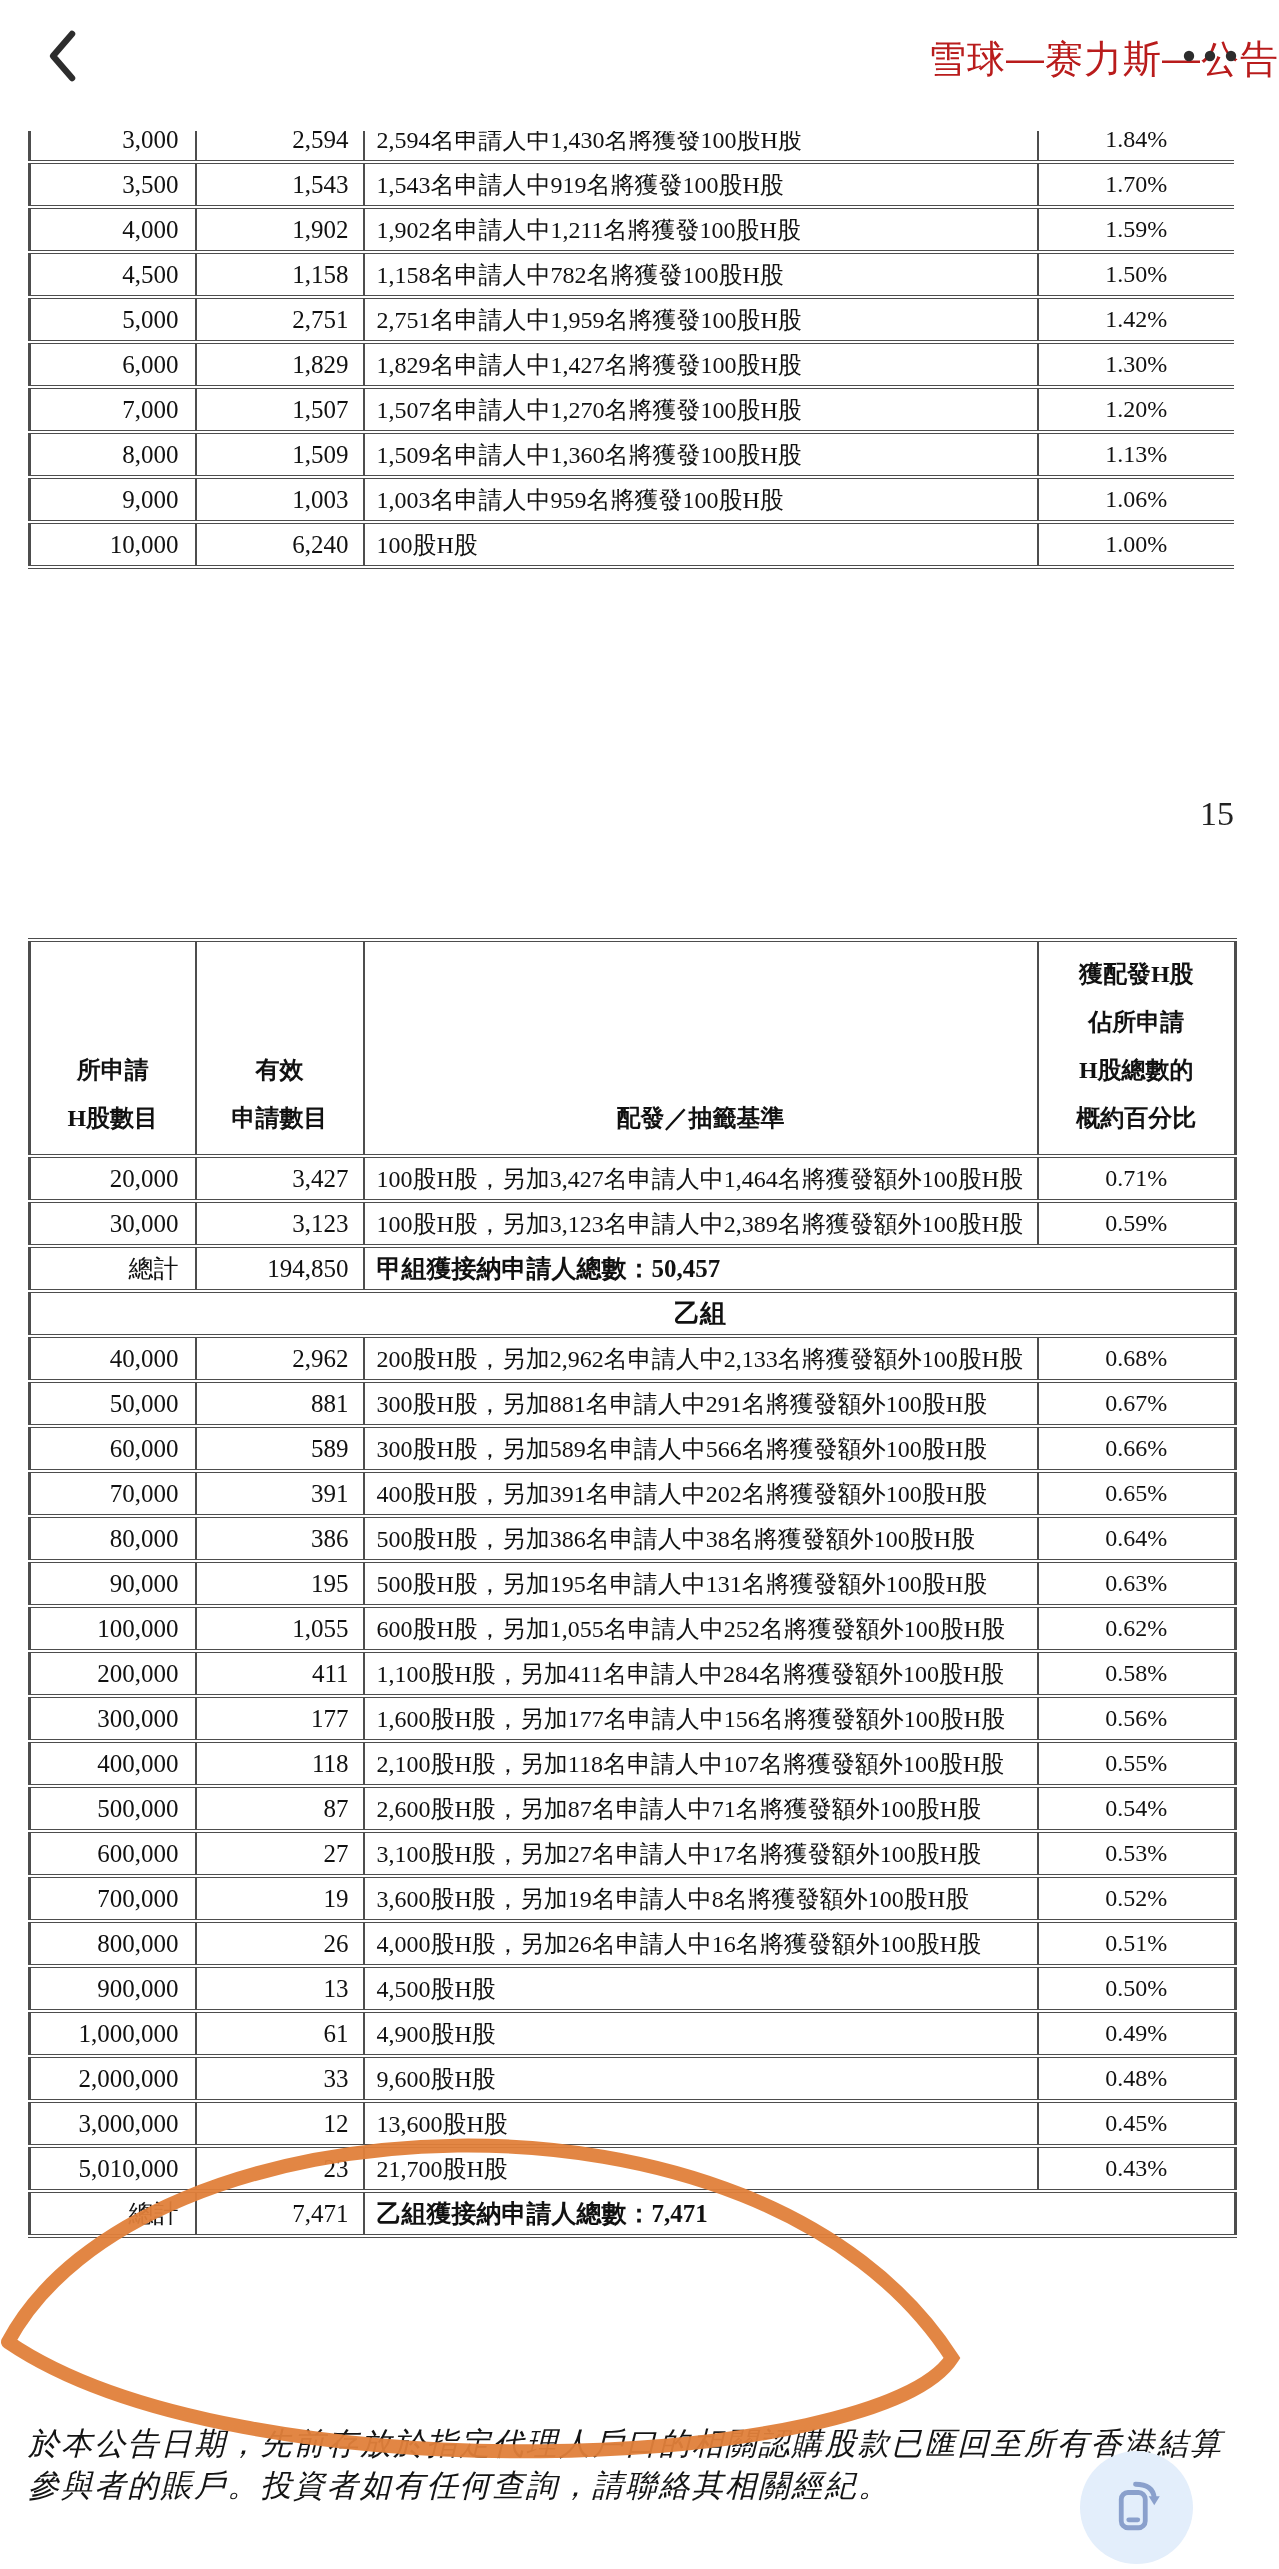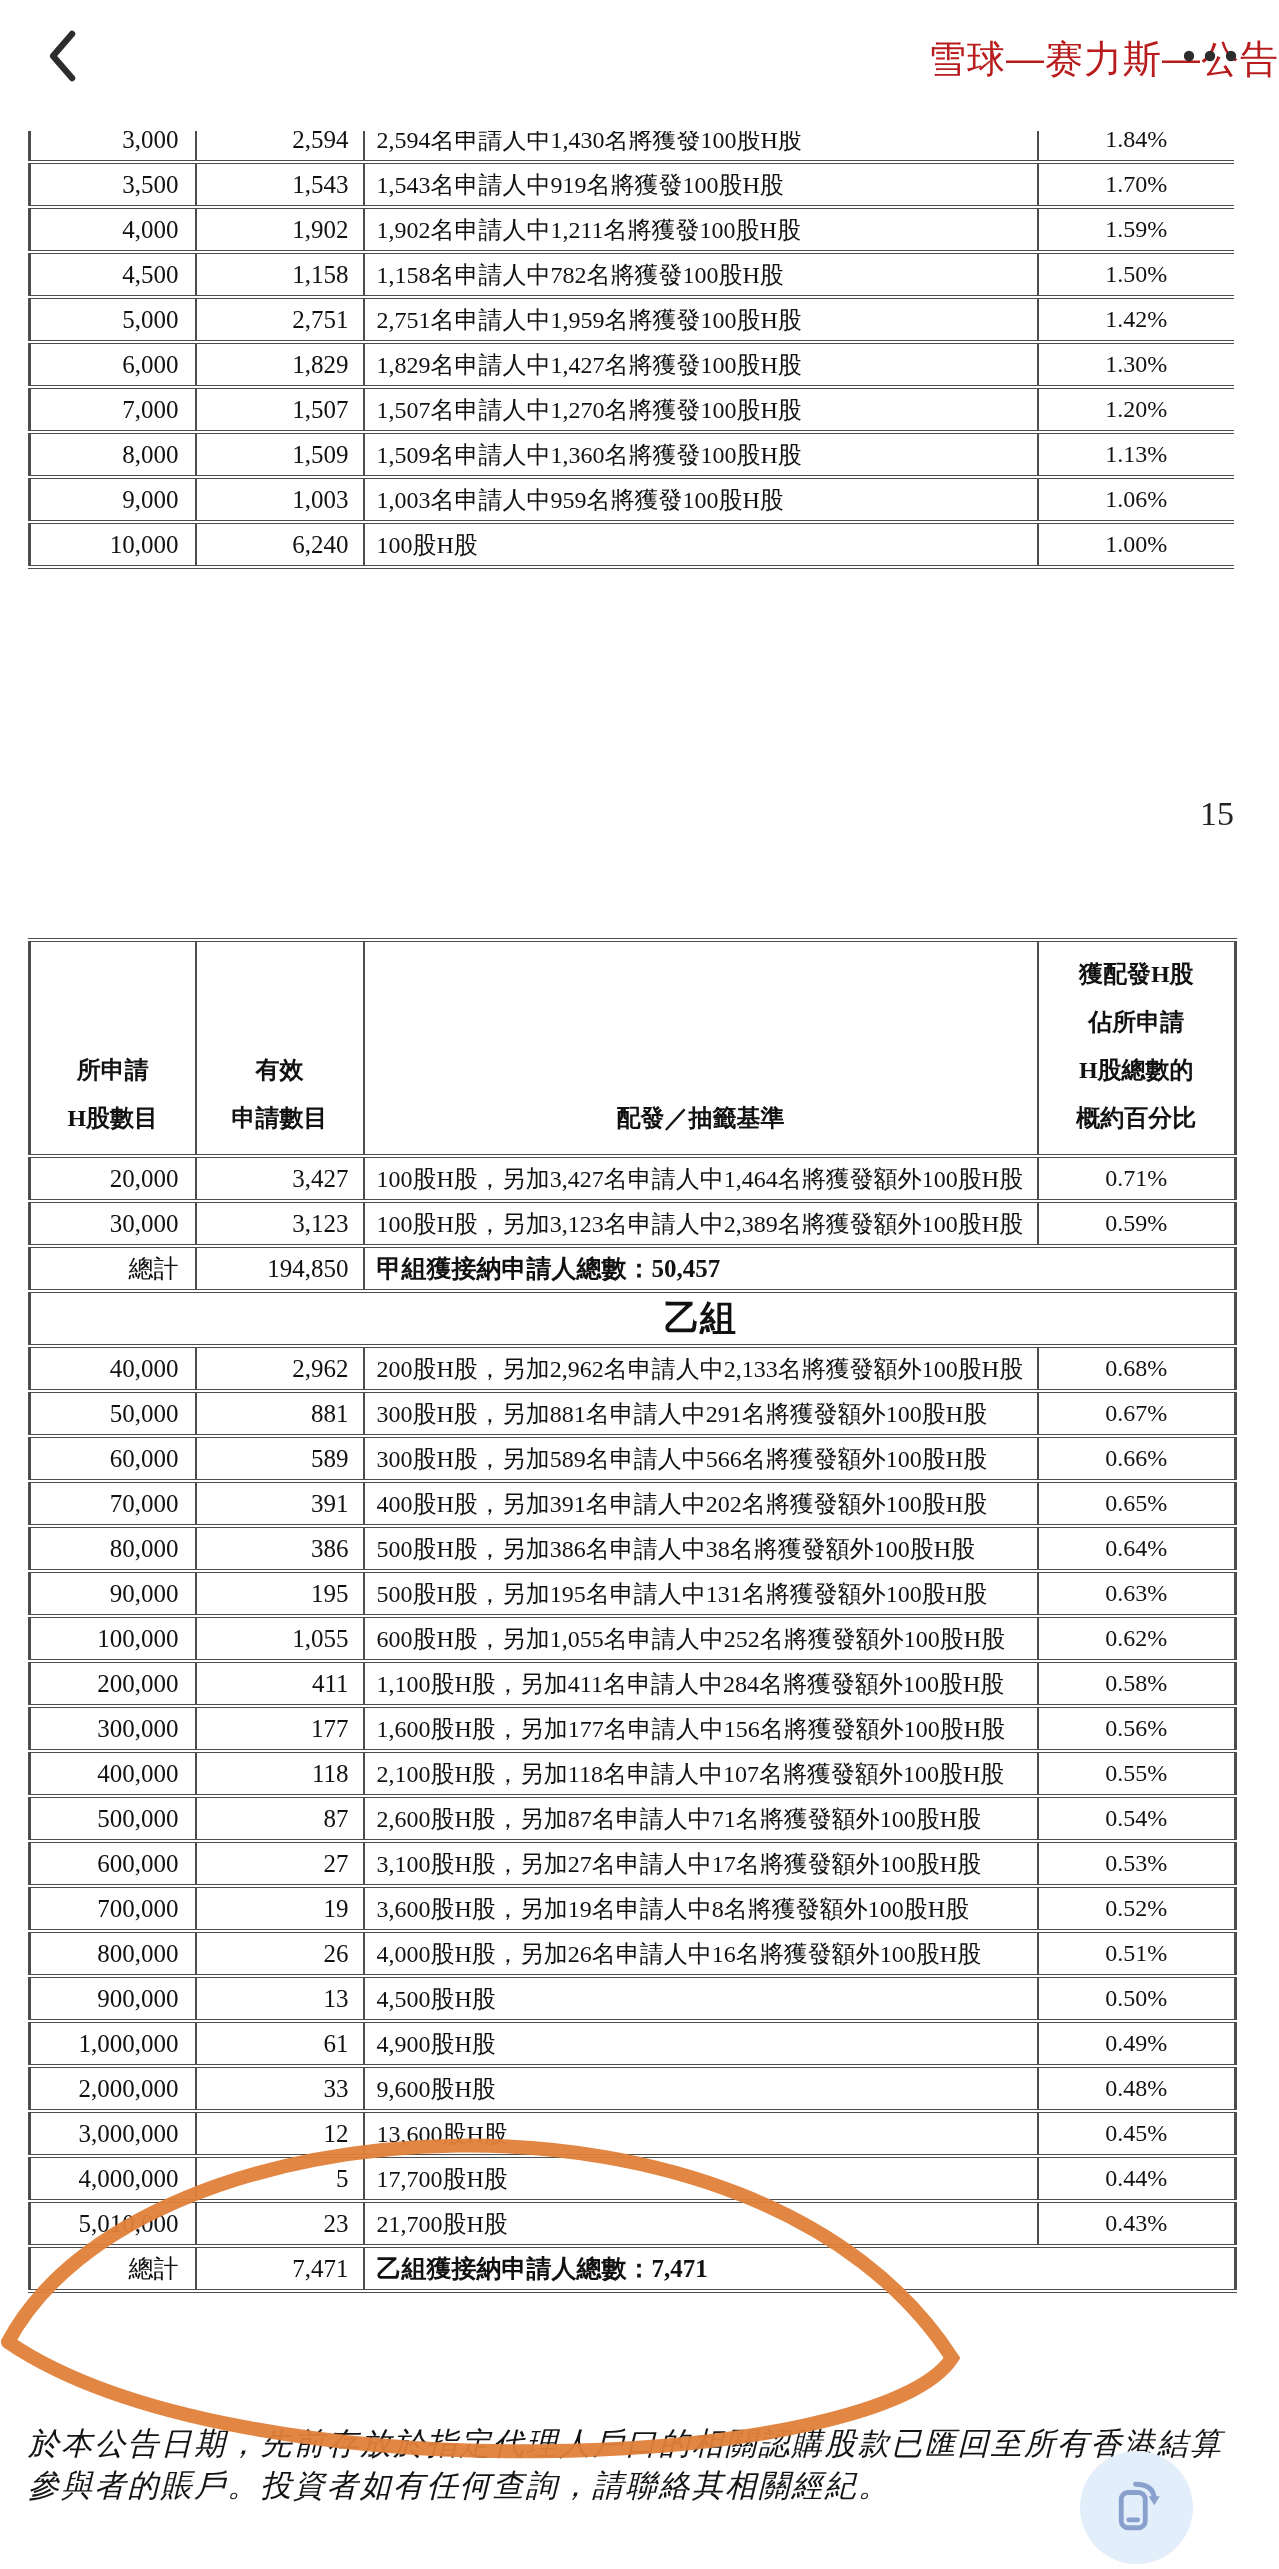--- a/index.html
+++ b/index.html
@@ -50,21 +50,21 @@
   table.pdf .c3{text-align:center;font-size:24px;}
   table.pdf th{
     font-size:24px;font-weight:bold;vertical-align:bottom;
     text-align:center;white-space:pre-line;line-height:48px;
     height:172px;padding:8px 4px 12px 4px;
   }
   td.total-text{
     text-align:left;padding-left:12px;font-weight:bold;font-size:25px;
   }
   td.group-label{
-    text-align:center;font-weight:bold;font-size:36px;
+    text-align:center;font-weight:bold;font-size:26px;
     padding-left:136px; 
     height:45px;
   }
   .t2{position:absolute;top:938px;left:28px;}
   .pagenum{
     position:absolute;top:795px;left:28px;width:1206px;
     text-align:right;font-size:34px;color:#222;
   }
   .footnote{
     position:absolute;top:2392px;left:28px;width:1216px;
@@ -331,26 +331,20 @@
           <td class="c2">9,600股H股</td>
           <td class="c3">0.48%</td>
         </tr>
         <tr>
           <td class="c0">3,000,000</td>
           <td class="c1">12</td>
           <td class="c2">13,600股H股</td>
           <td class="c3">0.45%</td>
         </tr>
         <tr>
-          <td class="c0">4,000,000</td>
-          <td class="c1">5</td>
-          <td class="c2">17,700股H股</td>
-          <td class="c3">0.44%</td>
-        </tr>
-        <tr>
           <td class="c0">5,010,000</td>
           <td class="c1">23</td>
           <td class="c2">21,700股H股</td>
           <td class="c3">0.43%</td>
         </tr>
       </tbody>
     <tbody>
       <tr>
         <td class="c0">總計</td>
         <td class="c1">7,471</td>

